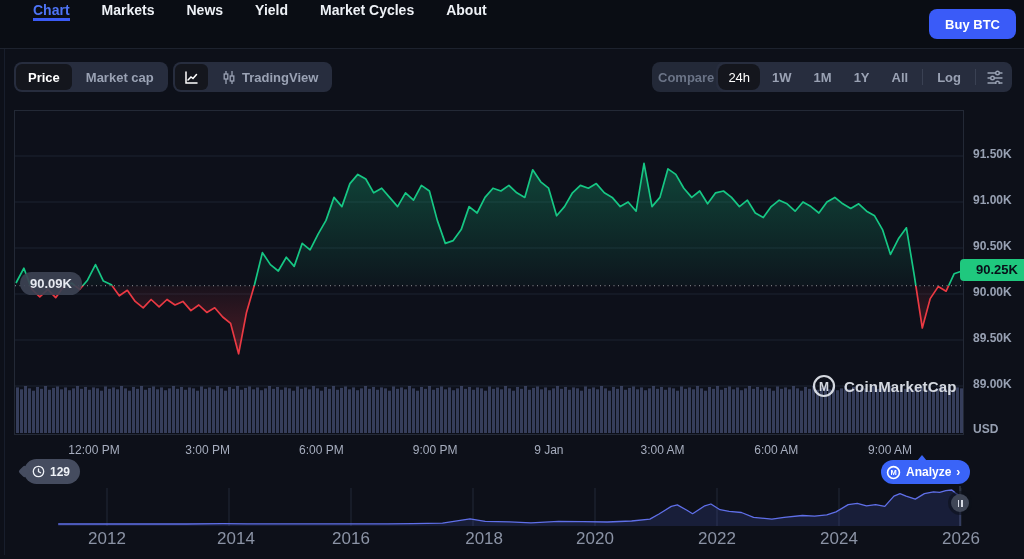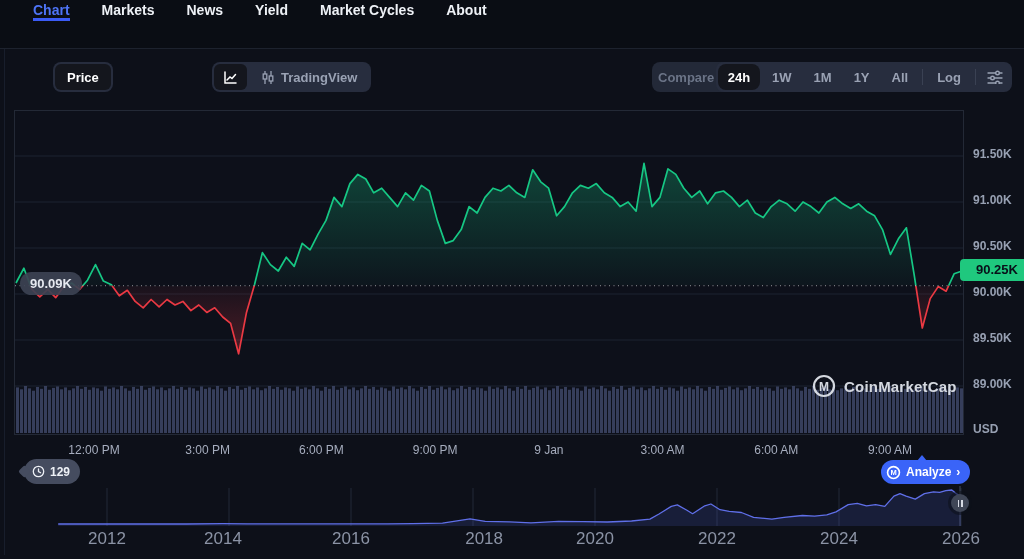--- a/index.html
+++ b/index.html
@@ -11,31 +11,31 @@
   .header{position:absolute;left:0;top:0;width:1024px;height:48px;background:#0a0d14;border-bottom:1px solid #1d222e;}
   .nav{position:absolute;left:33px;top:0;height:48px;display:flex;gap:32px;align-items:flex-start;}
   .nav-item{display:flex;align-items:center;font-size:14px;font-weight:700;color:#eef1f6;
     border-bottom:3px solid transparent;padding-top:2px;cursor:pointer;}
   .nav-item.active{color:#4e74f7;border-bottom-color:#3b5bf6;}
   .buy-btn{position:absolute;right:8px;top:9px;height:30px;padding:0 16px;border:none;border-radius:8px;
     background:#3a5bf8;color:#fff;font-weight:700;font-size:13px;font-family:inherit;cursor:pointer;}
 
   
   .seg{position:absolute;top:62px;height:30px;display:inline-flex;align-items:center;gap:2px;
-    background:#272d3e;border-radius:8px;padding:2px;box-sizing:border-box;margin-left:39px;}
+    background:#272d3e;border-radius:8px;padding:2px;box-sizing:border-box;}
   .seg .opt{display:flex;align-items:center;gap:6px;height:26px;padding:0 12px;border-radius:6px;
     font-size:13px;font-weight:600;color:#9aa2b4;cursor:pointer;white-space:nowrap;}
   .seg .opt.active{background:#14161d;color:#fff;}
   .seg1{left:14px;} .seg2{left:173px;}
   .compare-btn{position:absolute;left:652px;top:62px;width:80px;height:30px;background:#232938;border:none;
     border-radius:8px;color:#6b7487;font-size:13px;font-weight:600;font-family:inherit;display:flex;
     align-items:center;justify-content:flex-start;gap:6px;cursor:pointer;}
   .ranges{right:12px;left:auto;}
   .ranges .opt{padding:0 10px;}
-  .ranges .opt.active{font-weight:700;border-radius:8px;}
+  .ranges .opt.active{font-weight:400;border-radius:8px;}
   .vdiv{width:1px;height:16px;background:#3a4153;margin:0 2px;}
   .icon-btn{display:flex;align-items:center;justify-content:center;width:30px;height:26px;color:#9aa2b4;cursor:pointer;}
 
   
   .chart-wrap{position:absolute;left:14px;top:110px;width:948px;height:323px;border:1px solid #232936;
     box-sizing:content-box;background:#0d101a;}
   .watermark{position:absolute;left:812px;top:374px;display:flex;align-items:center;gap:8px;
     color:#dfe3ea;font-size:15px;font-weight:700;letter-spacing:.2px;opacity:.95;pointer-events:none;}
   .axis-label{position:absolute;left:973px;font-size:12px;font-weight:600;color:#97a0b2;white-space:nowrap;}
   .usd-label{position:absolute;left:973px;top:422px;font-size:12px;font-weight:700;color:#97a0b2;}
@@ -72,24 +72,26 @@
 
   <div class="header">
     <div class="nav" id="nav-items">
         <div class="nav-item active">Chart</div>
         <div class="nav-item">Markets</div>
         <div class="nav-item">News</div>
         <div class="nav-item">Yield</div>
         <div class="nav-item">Market Cycles</div>
         <div class="nav-item">About</div>
       </div>
+    <button class="buy-btn">Buy BTC</button>
   </div>
 
   <div class="seg seg1" id="view-toggle">
       <div class="opt active">Price</div>
+      <div class="opt">Market cap</div>
     </div>
 
   <div class="seg seg2">
     <div class="opt active" style="padding:0 9px;">
       <span>
         <svg width="15" height="15" viewBox="0 0 15 15" fill="none" stroke="#fff" stroke-width="1.5" stroke-linecap="round">
           <path d="M2 2 L2 13 L13 13"></path>
             <path d="M4 10 L7 7 L9 8.5 L12.5 4.5"></path>
         </svg>
       </span>
@@ -467,21 +469,21 @@
       <line x1="581" x2="581" y1="2" y2="40" stroke="#222938" stroke-width="1"></line>
       <line x1="703" x2="703" y1="2" y2="40" stroke="#222938" stroke-width="1"></line>
       <line x1="825" x2="825" y1="2" y2="40" stroke="#222938" stroke-width="1"></line>
       <line x1="947" x2="947" y1="2" y2="40" stroke="#222938" stroke-width="1"></line>
       <line x1="946" x2="946" y1="0" y2="40" stroke="#454d61" stroke-width="1"></line>
       <path d="M 44.2,38.0 L 93.0,38.0 L 141.8,38.0 L 172.3,38.0 L 208.9,37.7 L 233.3,37.8 L 269.9,37.9 L 306.5,37.9 L 337.0,37.9 L 373.6,37.8 L 398.0,37.7 L 428.5,37.2 L 456.0,32.8 L 471.2,35.3 L 495.6,35.9 L 517.0,36.8 L 544.4,35.3 L 568.8,35.6 L 593.2,36.0 L 617.6,35.0 L 635.9,33.1 L 645.0,28.0 L 657.3,20.4 L 663.3,18.9 L 672.5,24.0 L 678.6,27.7 L 690.8,19.8 L 696.9,18.0 L 706.0,23.7 L 715.2,25.3 L 727.4,26.5 L 739.6,31.3 L 757.9,33.1 L 770.1,31.3 L 788.4,29.5 L 800.6,30.1 L 812.8,28.9 L 822.0,25.9 L 834.2,18.6 L 843.3,17.4 L 852.5,19.8 L 861.6,18.6 L 870.8,20.4 L 879.9,10.1 L 886.0,7.6 L 892.1,10.1 L 901.3,13.1 L 910.4,7.6 L 919.5,5.8 L 925.7,6.4 L 931.8,4.6 L 937.8,4.0 L 942.1,7.6 L 947.0,10.1 L 947.0,40 L 44.2,40 Z" fill="rgba(86,106,232,0.16)"></path>
       <path d="M 44.2,38.0 L 93.0,38.0 L 141.8,38.0 L 172.3,38.0 L 208.9,37.7 L 233.3,37.8 L 269.9,37.9 L 306.5,37.9 L 337.0,37.9 L 373.6,37.8 L 398.0,37.7 L 428.5,37.2 L 456.0,32.8 L 471.2,35.3 L 495.6,35.9 L 517.0,36.8 L 544.4,35.3 L 568.8,35.6 L 593.2,36.0 L 617.6,35.0 L 635.9,33.1 L 645.0,28.0 L 657.3,20.4 L 663.3,18.9 L 672.5,24.0 L 678.6,27.7 L 690.8,19.8 L 696.9,18.0 L 706.0,23.7 L 715.2,25.3 L 727.4,26.5 L 739.6,31.3 L 757.9,33.1 L 770.1,31.3 L 788.4,29.5 L 800.6,30.1 L 812.8,28.9 L 822.0,25.9 L 834.2,18.6 L 843.3,17.4 L 852.5,19.8 L 861.6,18.6 L 870.8,20.4 L 879.9,10.1 L 886.0,7.6 L 892.1,10.1 L 901.3,13.1 L 910.4,7.6 L 919.5,5.8 L 925.7,6.4 L 931.8,4.6 L 937.8,4.0 L 942.1,7.6 L 947.0,10.1" fill="none" stroke="#5f6fe8" stroke-width="1.3" stroke-linejoin="round"></path>
     </svg>
   <div id="year-axis">
       <div class="year-label" style="left: 77px;">2012</div>
-      <div class="year-label" style="left: 193px;">2014</div>
+      <div class="year-label" style="left: 206px;">2014</div>
       <div class="year-label" style="left: 321px;">2016</div>
       <div class="year-label" style="left: 443px; text-align: right;">2018</div>
       <div class="year-label" style="left: 565px;">2020</div>
       <div class="year-label" style="left: 687px;">2022</div>
       <div class="year-label" style="left: 809px;">2024</div>
       <div class="year-label" style="left: 931px;">2026</div>
     </div>
   <div class="nav-handle">
       <i></i>
       <i></i>

